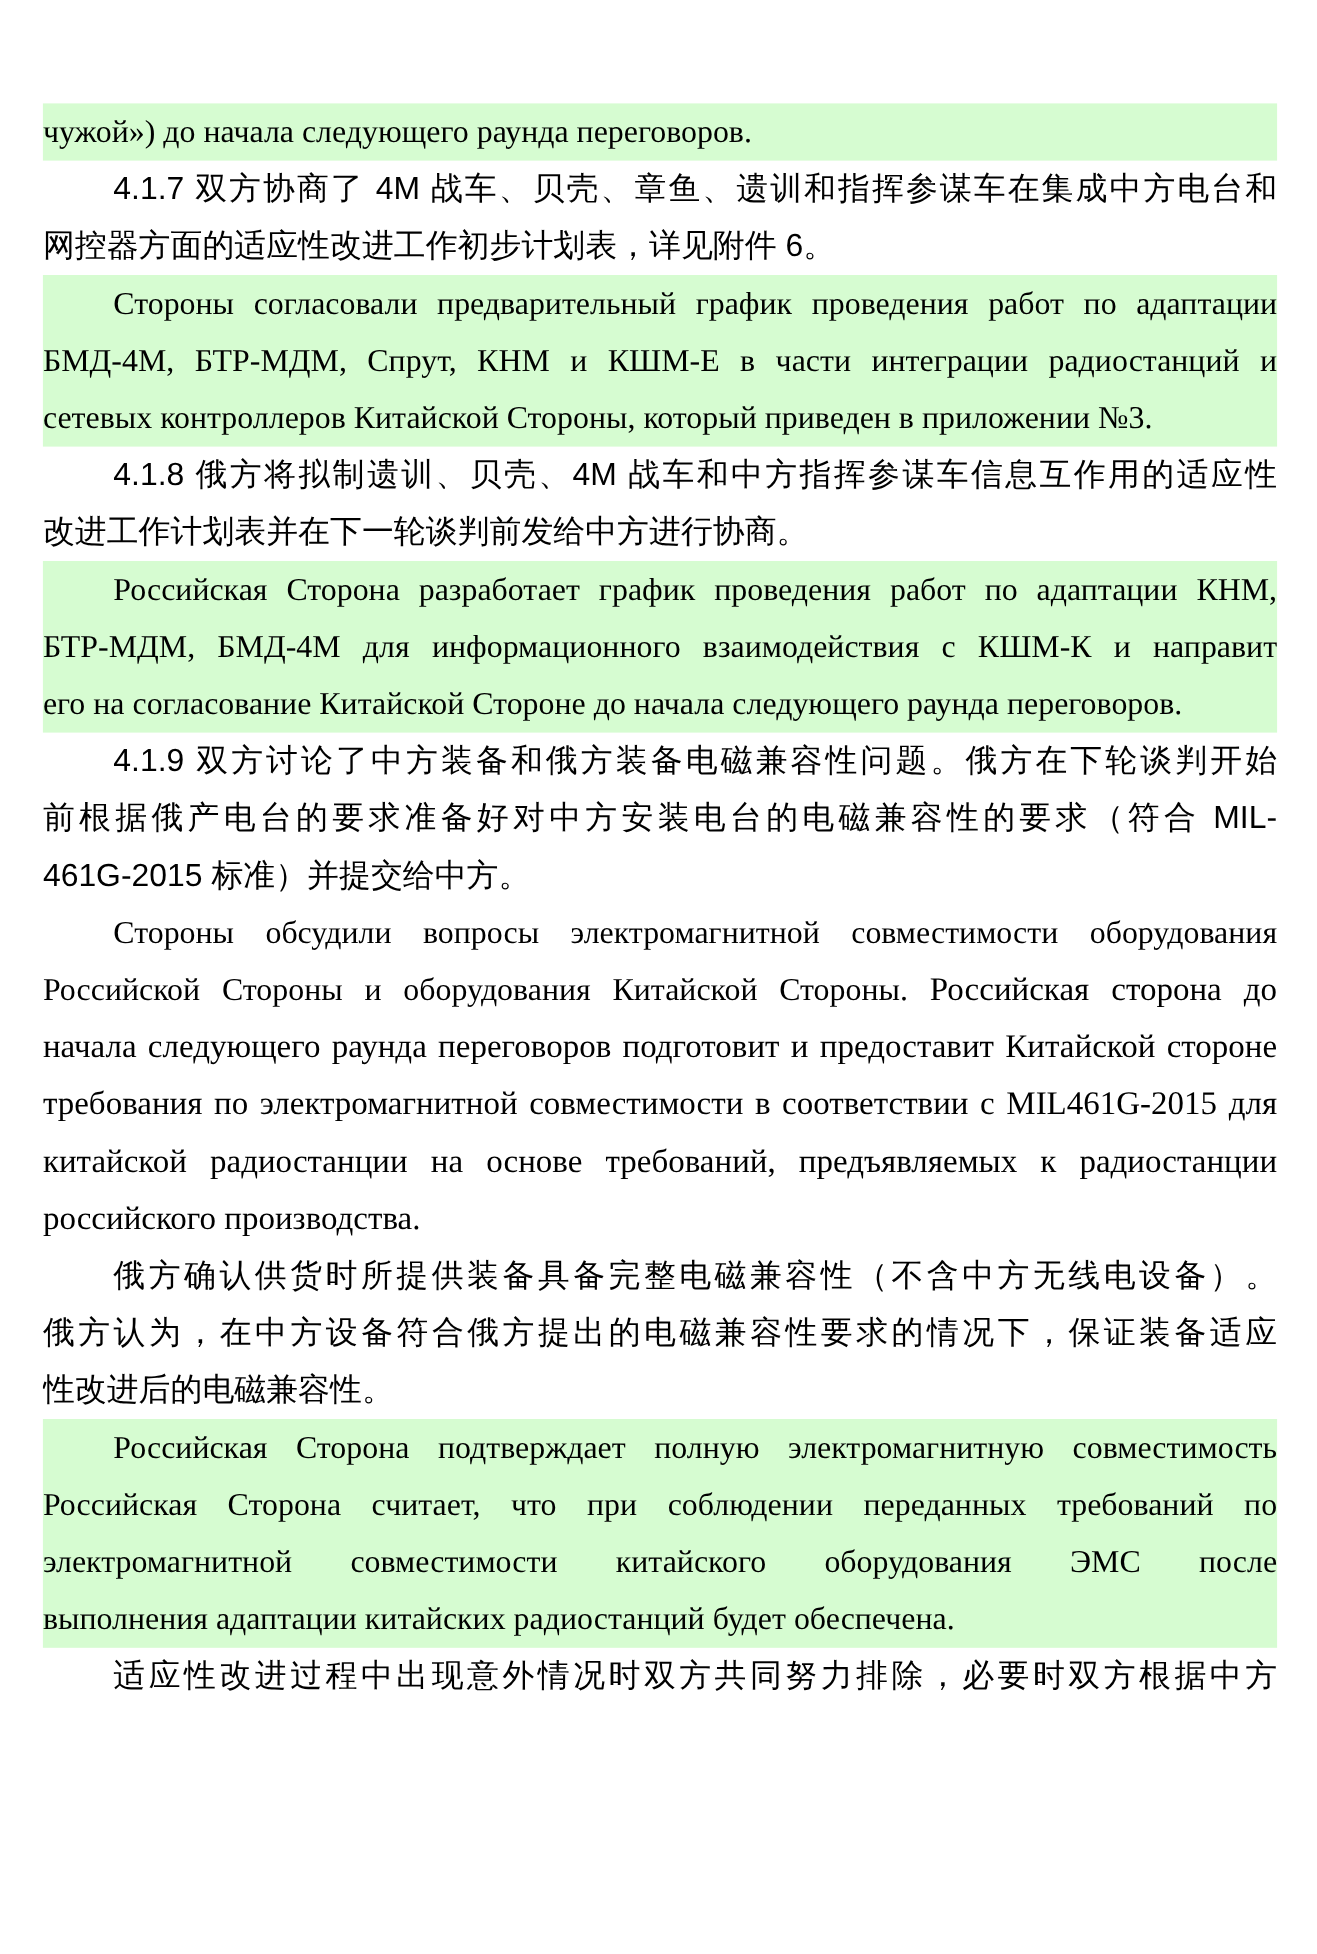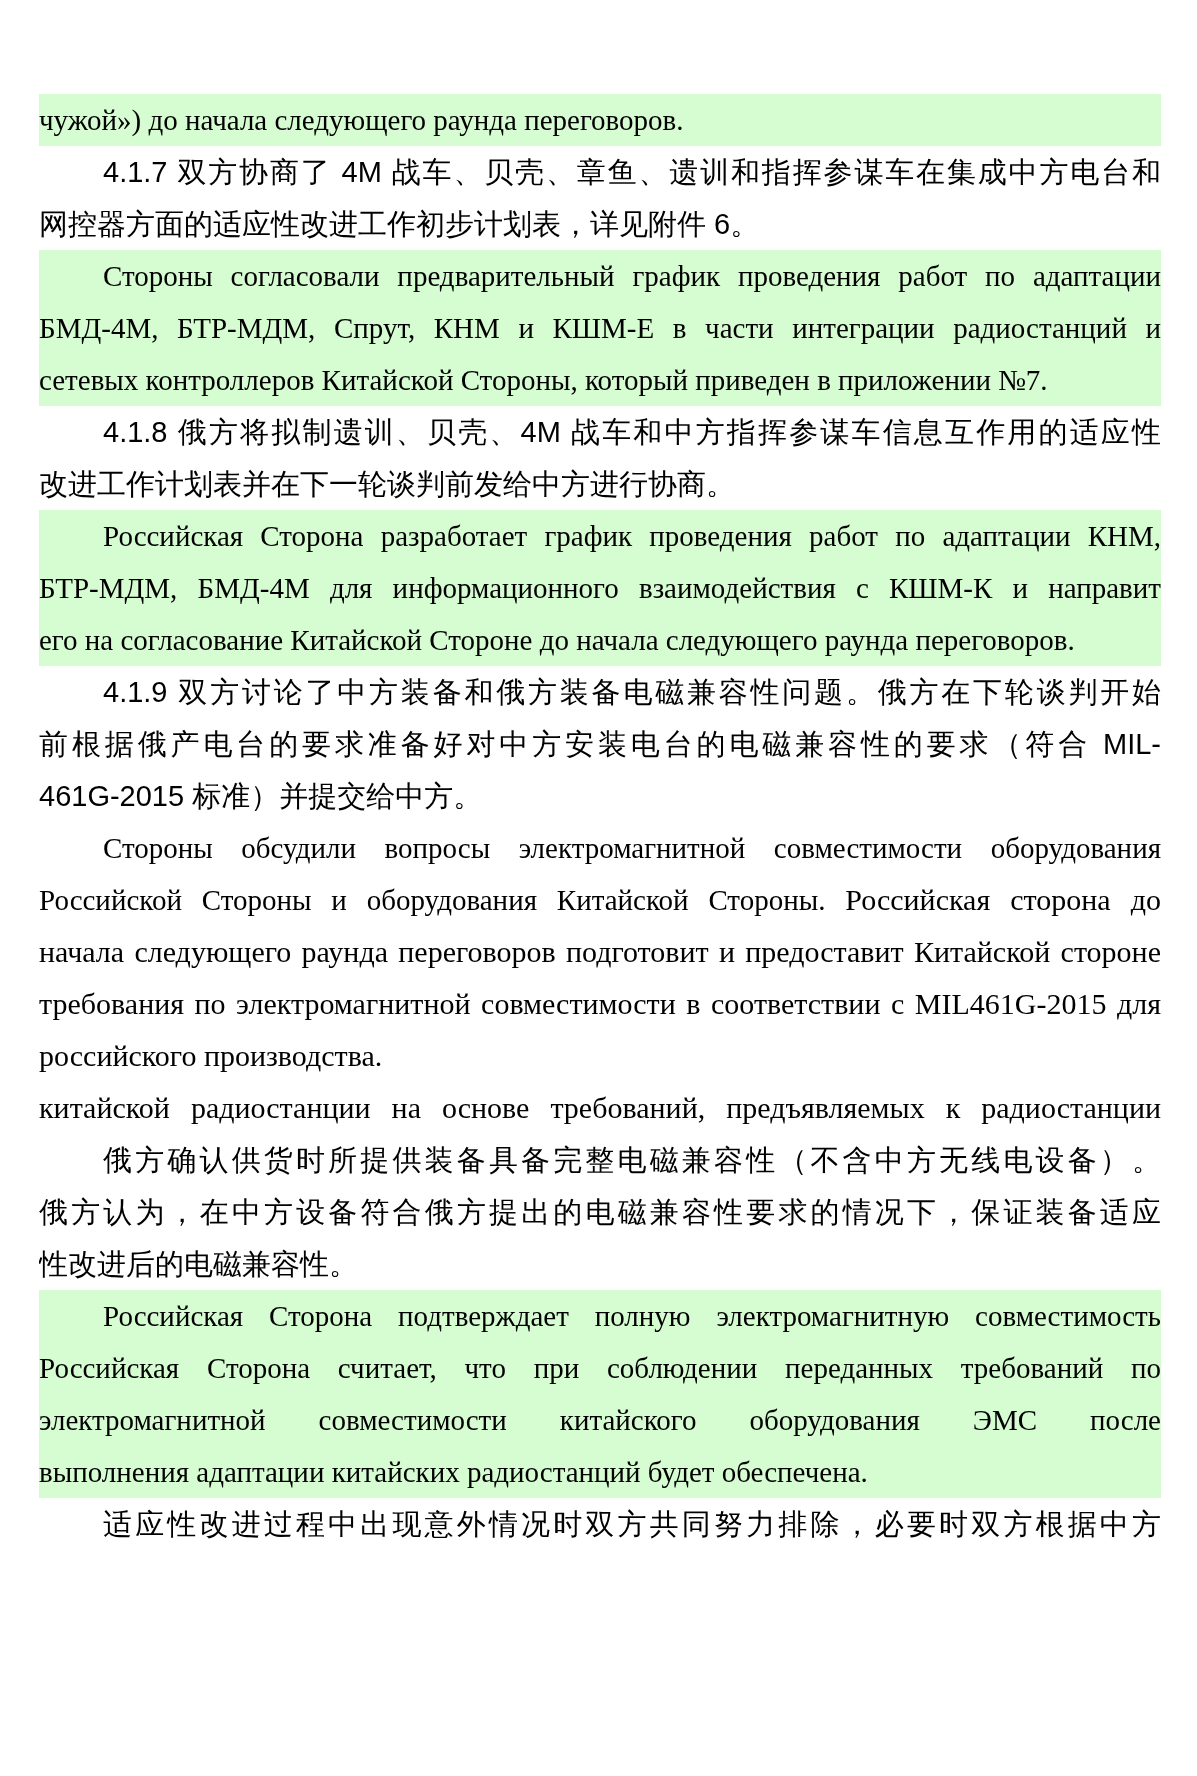--- a/index.html
+++ b/index.html
@@ -82,21 +82,21 @@
     </div>
 
     <div class="para">
       <div class="line cn indent stretch">4.1.7 双方协商了 4M 战车、贝壳、章鱼、遗训和指挥参谋车在集成中方电台和</div>
       <div class="line cn">网控器方面的适应性改进工作初步计划表，详见附件 6。</div>
     </div>
 
     <div class="para hl">
       <div class="line ru indent stretch">Стороны согласовали предварительный график проведения работ по адаптации</div>
       <div class="line ru stretch">БМД-4М, БТР-МДМ, Спрут, КНМ  и КШМ-Е в части интеграции радиостанций и</div>
-      <div class="line ru">сетевых контроллеров Китайской Стороны, который приведен в приложении №7.</div>
+      <div class="line ru">сетевых контроллеров Китайской Стороны, который приведен в приложении №3.</div>
     </div>
 
     <div class="para">
       <div class="line cn indent stretch">4.1.8 俄方将拟制遗训、贝壳、4M 战车和中方指挥参谋车信息互作用的适应性</div>
       <div class="line cn">改进工作计划表并在下一轮谈判前发给中方进行协商。</div>
     </div>
 
     <div class="para hl">
       <div class="line ru indent stretch">Российская Сторона разработает график проведения работ по адаптации КНМ,</div>
       <div class="line ru stretch">БТР-МДМ, БМД-4М для информационного взаимодействия с КШМ-К и направит</div>
@@ -110,22 +110,22 @@
     </div>
 
     <div class="para">
       <div class="line ru indent stretch">Стороны обсудили вопросы электромагнитной совместимости оборудования</div>
       <div class="line ru stretch">
         <span>Российской Стороны и оборудования Китайской Стороны.</span>
         <span class="small">Российская сторона до</span>
       </div>
       <div class="line ru small stretch">начала следующего раунда переговоров подготовит и предоставит Китайской стороне</div>
       <div class="line ru small stretch">требования по электромагнитной совместимости в соответствии с MIL461G-2015 для</div>
+      <div class="line ru small stretch">китайской радиостанции на основе требований, предъявляемых к радиостанции</div>
       <div class="line ru small">российского производства.</div>
-      <div class="line ru small stretch">китайской радиостанции на основе требований, предъявляемых к радиостанции</div>
     </div>
 
     <div class="para">
       <div class="line cn indent stretch">俄方确认供货时所提供装备具备完整电磁兼容性（不含中方无线电设备）。</div>
       <div class="line cn stretch">俄方认为，在中方设备符合俄方提出的电磁兼容性要求的情况下，保证装备适应</div>
       <div class="line cn">性改进后的电磁兼容性。</div>
     </div>
 
     <div class="para hl">
       <div class="line ru indent stretch">Российская Сторона подтверждает полную электромагнитную совместимость</div>

